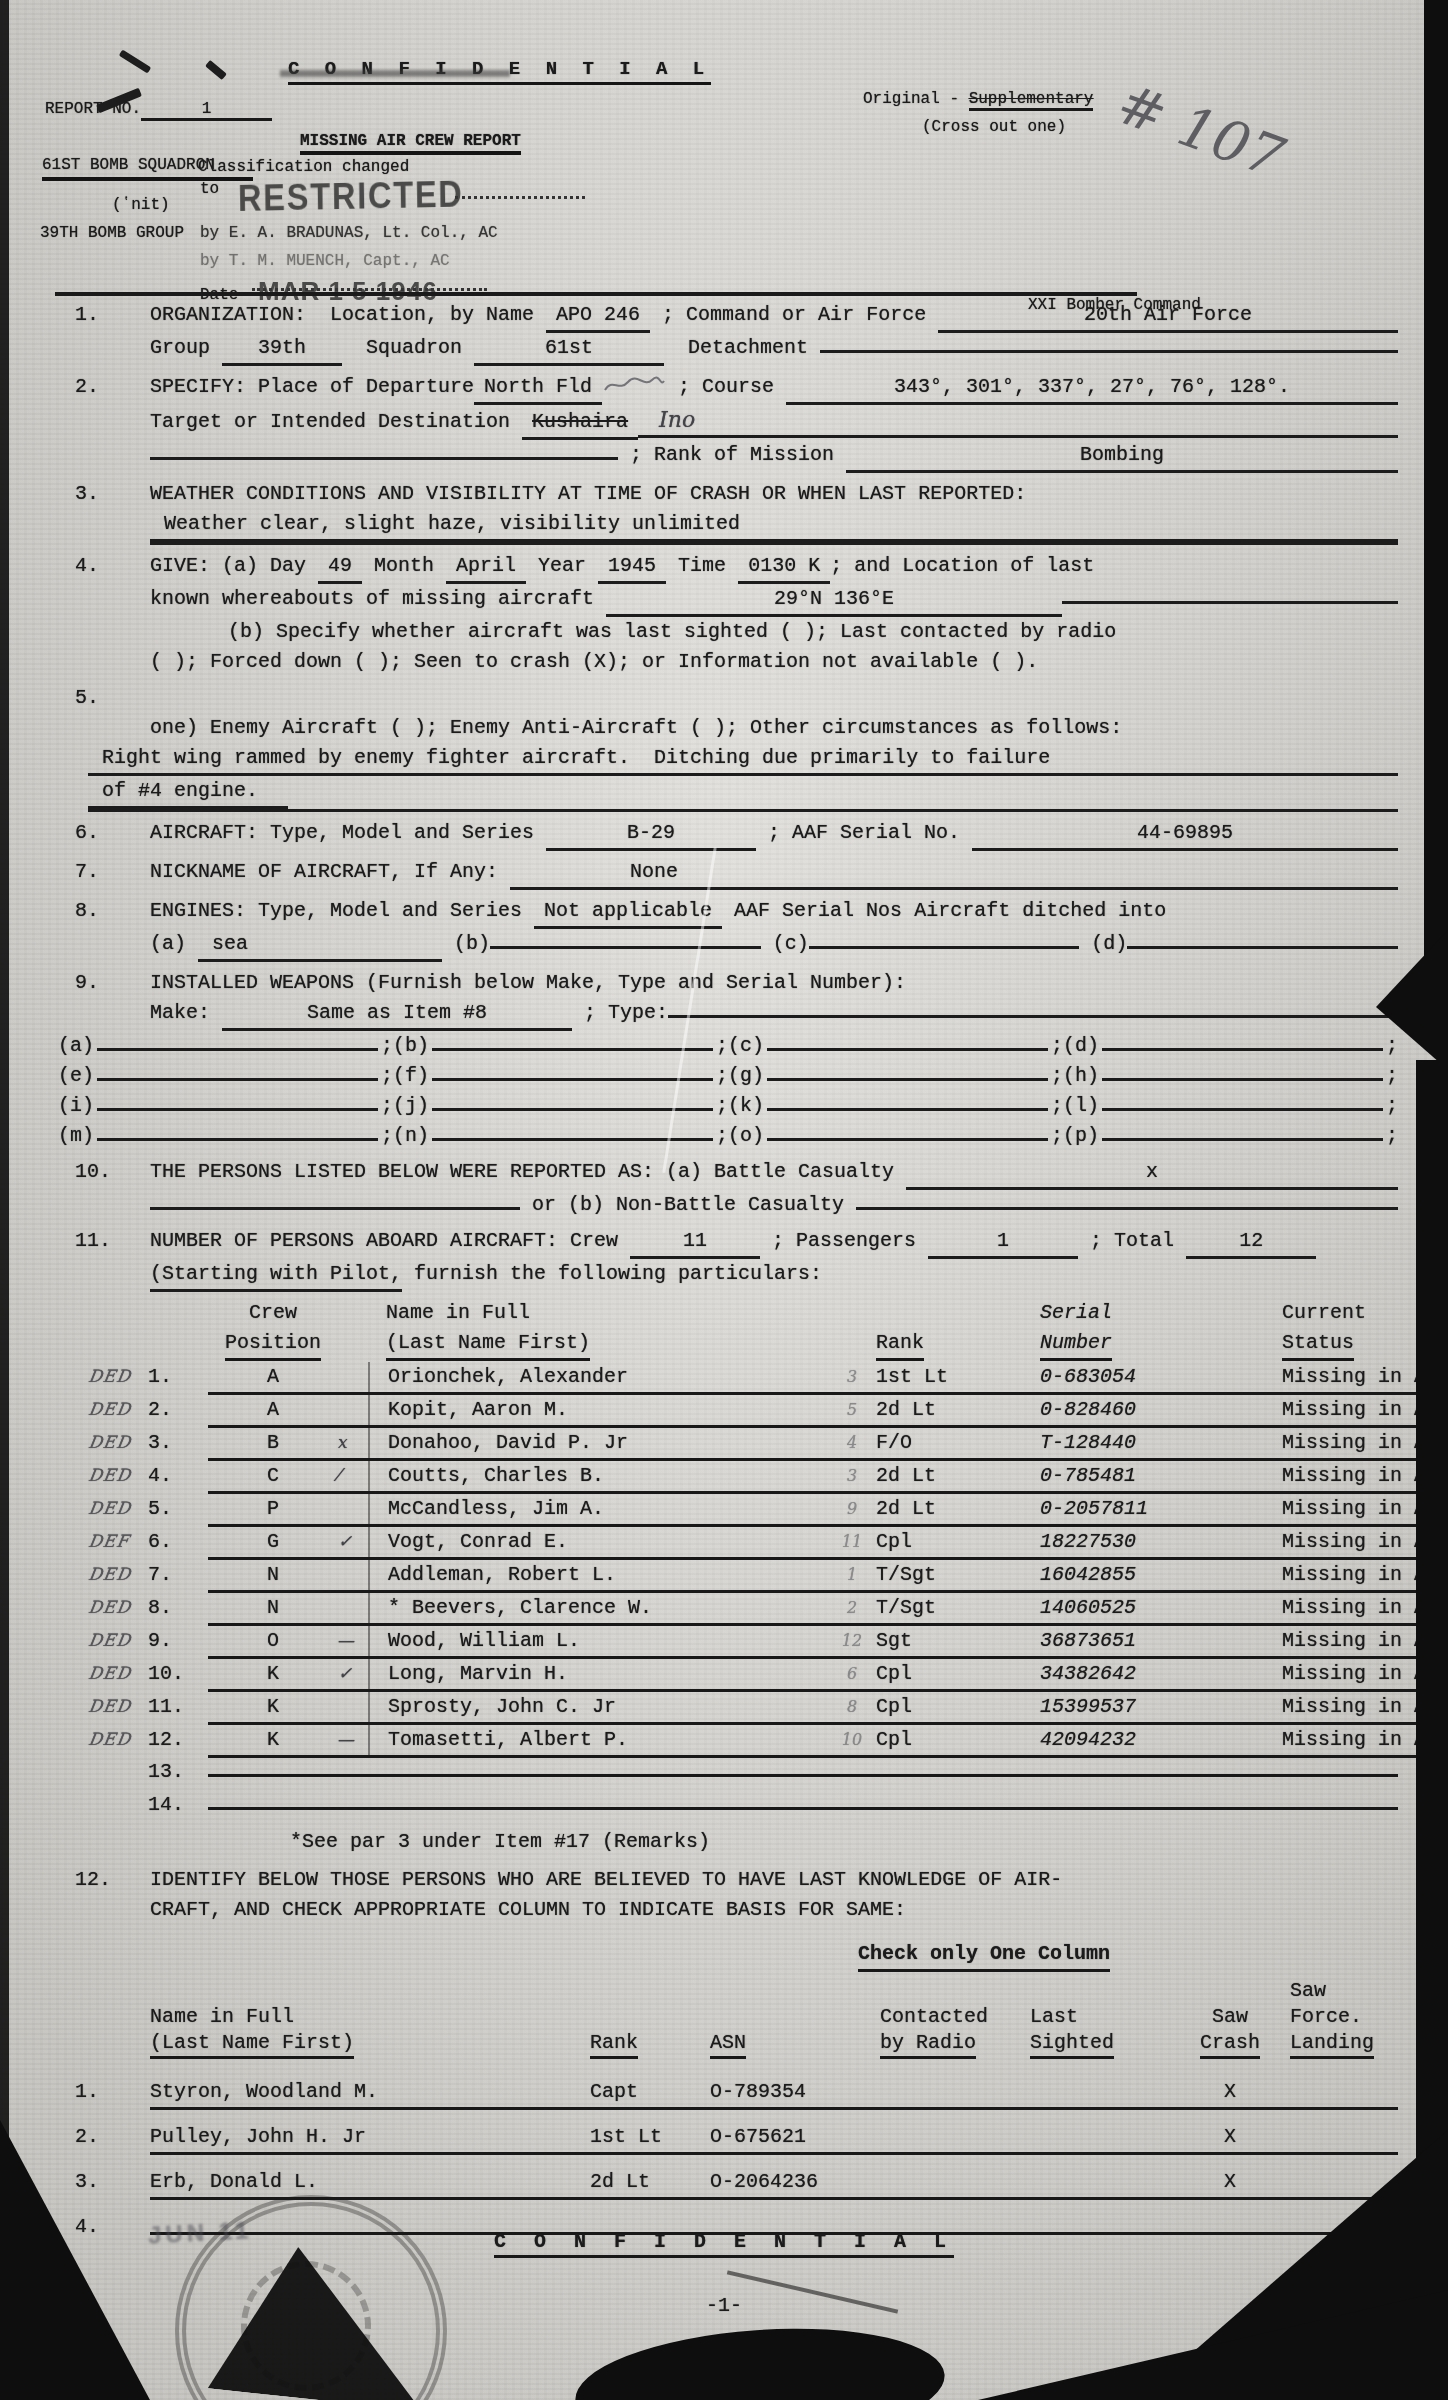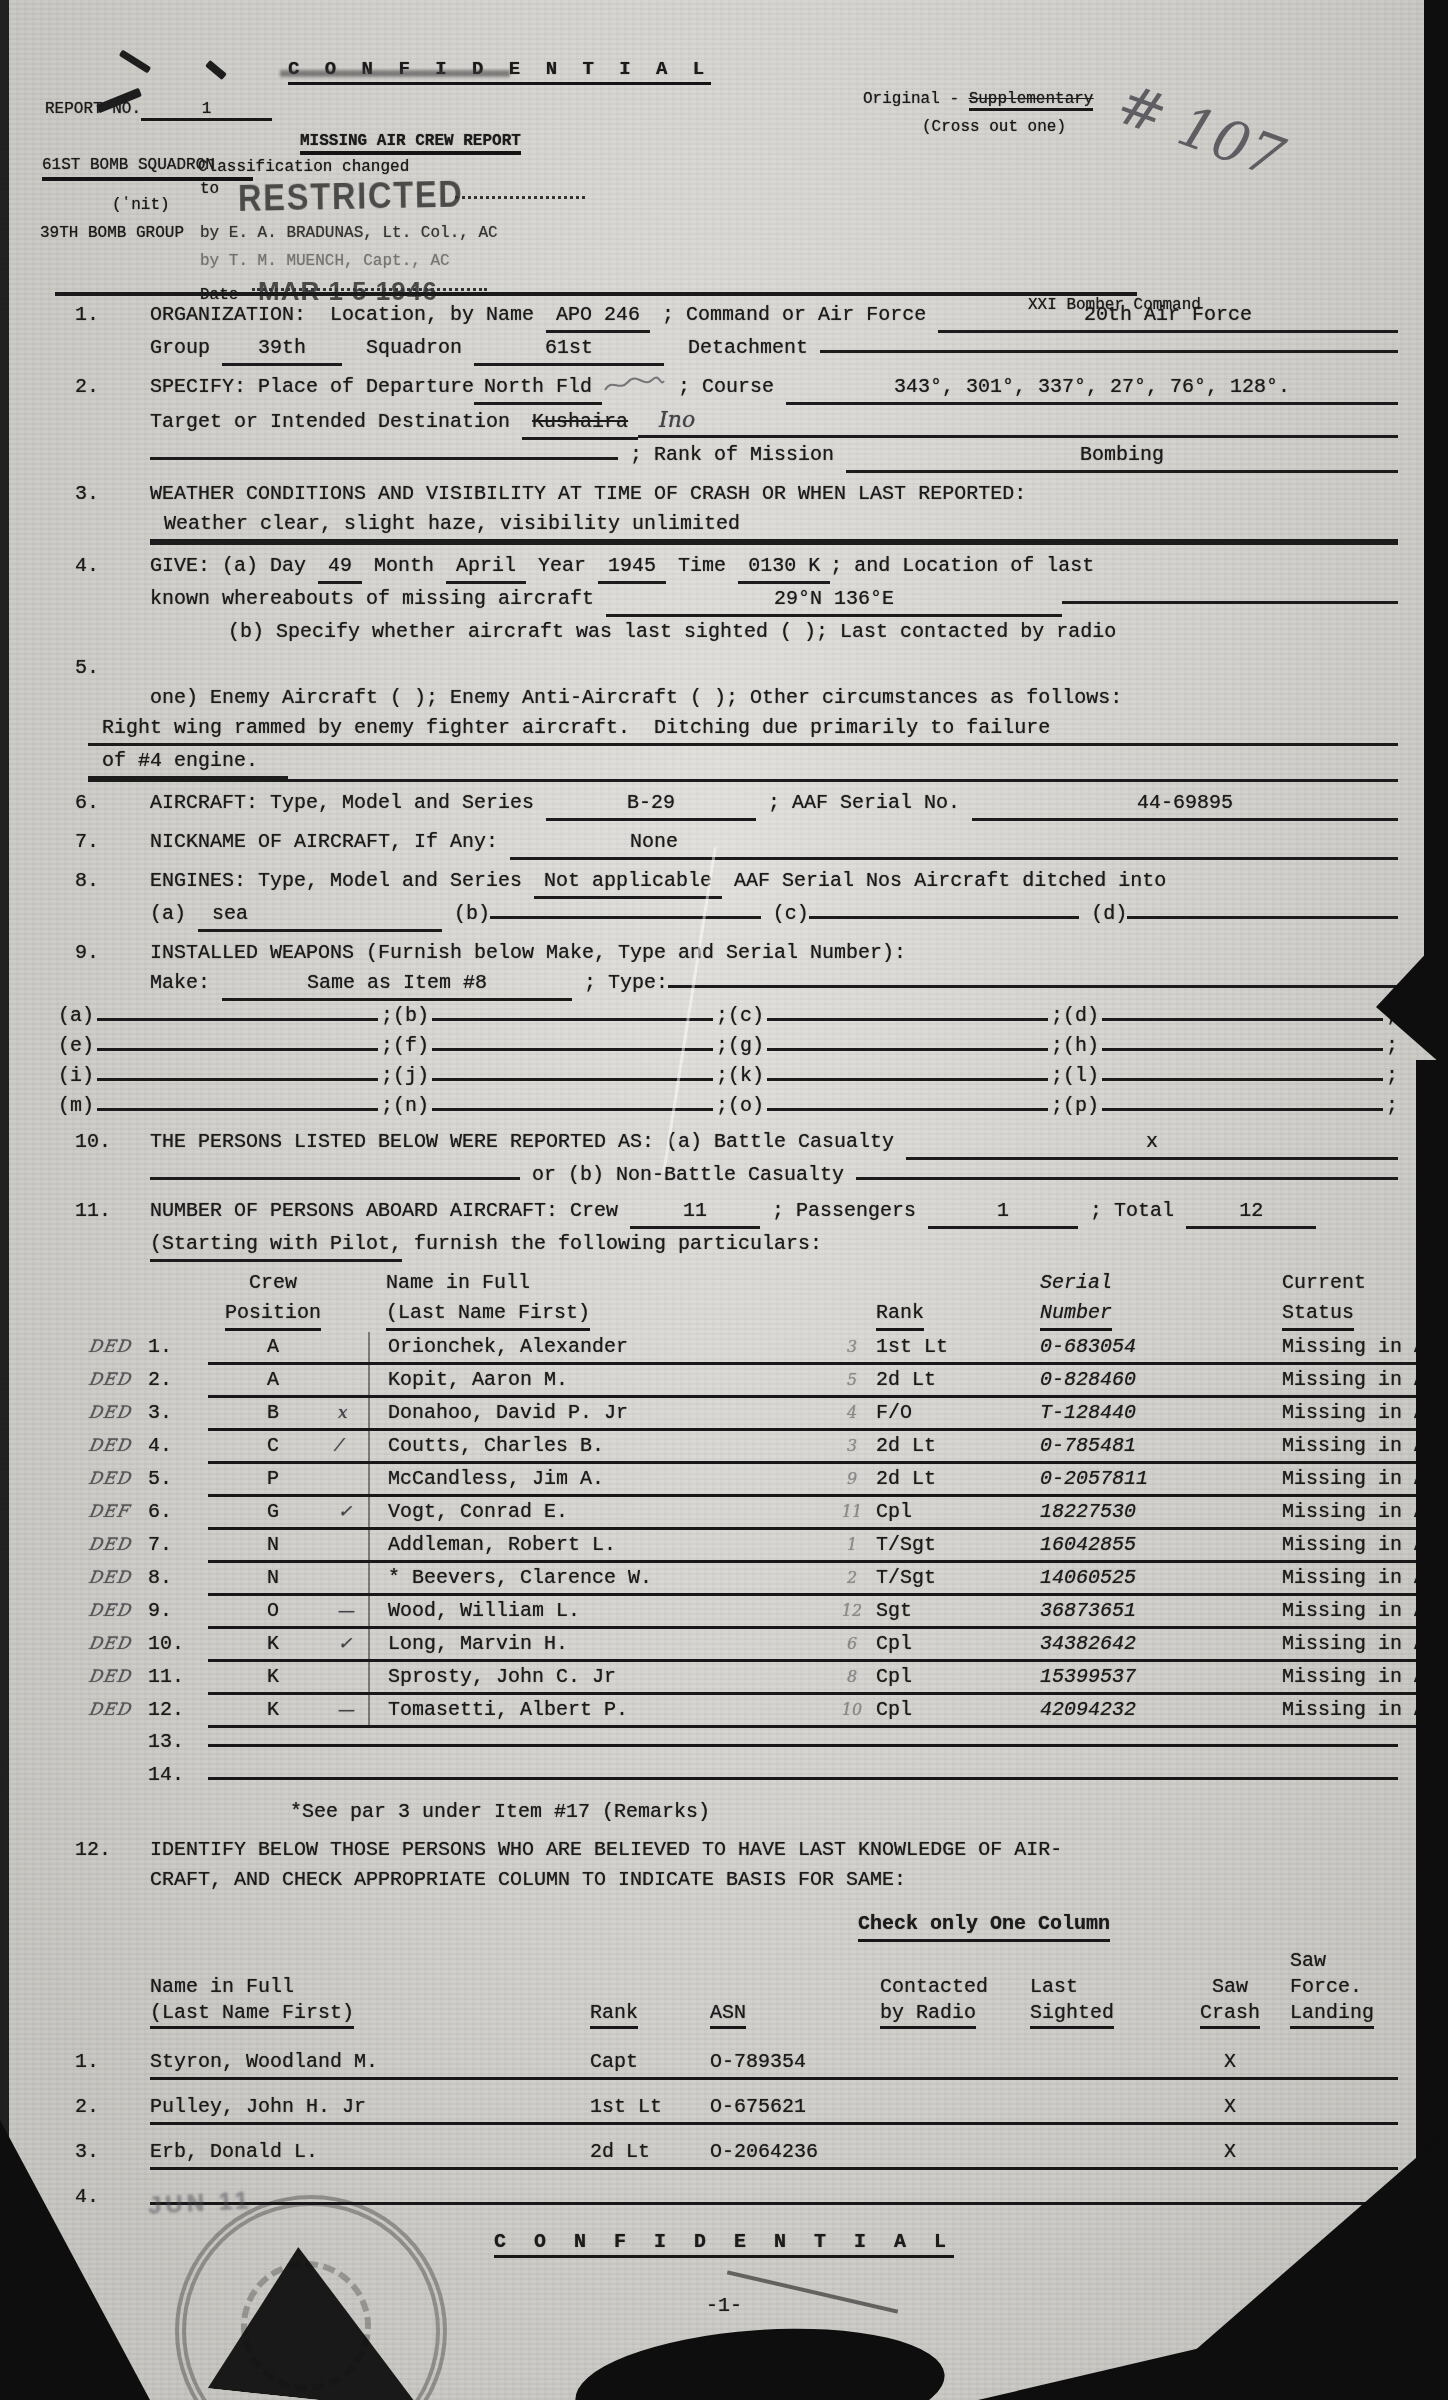--- a/index.html
+++ b/index.html
@@ -148,20 +148,21 @@
     <div class="item">
       <div class="ln"><span class="n">3.</span><span>WEATHER CONDITIONS AND VISIBILITY AT TIME OF CRASH OR WHEN LAST REPORTED:</span></div>
       <div class="ln"><span class="n"></span><span class="uvl">Weather clear, slight haze, visibility unlimited</span></div>
       <div class="ln"><span class="n"></span><span class="fill"></span></div>
     </div>
 
     <div class="item">
       <div class="ln"><span class="n">4.</span><span>GIVE: (a) Day </span><span class="uvw">49</span><span> Month </span><span class="uvw">April</span><span> Year </span><span class="uvw">1945</span><span> Time </span><span class="uvw">0130 K</span><span>; and Location of last</span></div>
       <div class="ln"><span class="n"></span><span>known whereabouts of missing aircraft </span><span class="uvg" style="max-width:620px;">29°N 136°E</span><span class="fill"></span></div>
       <div class="ln"><span class="n" style="width:170px;"></span><span>(b) Specify whether aircraft was last sighted ( ); Last contacted by radio</span></div>
+      <div class="ln"><span class="n"></span><span>( ); Forced down ( ); Seen to crash (X); or Information not available ( ).</span></div>
     </div>
 
     <div class="item">
       <div class="ln"><span class="n">5.</span></div>
       <div class="ln"><span class="n"></span><span>one) Enemy Aircraft ( ); Enemy Anti-Aircraft ( ); Other circumstances as follows:</span></div>
       <div class="ln"><span class="n" style="width:30px;"></span><span class="uvl">Right wing rammed by enemy fighter aircraft.  Ditching due primarily to failure</span></div>
       <div class="ln"><span class="n" style="width:30px;"></span><span class="uvl" style="flex:0 0 auto;padding-right:30px;">of #4 engine.</span></div>
       <div class="ln"><span class="n" style="width:30px;"></span><span class="fill"></span></div>
     </div>
 

